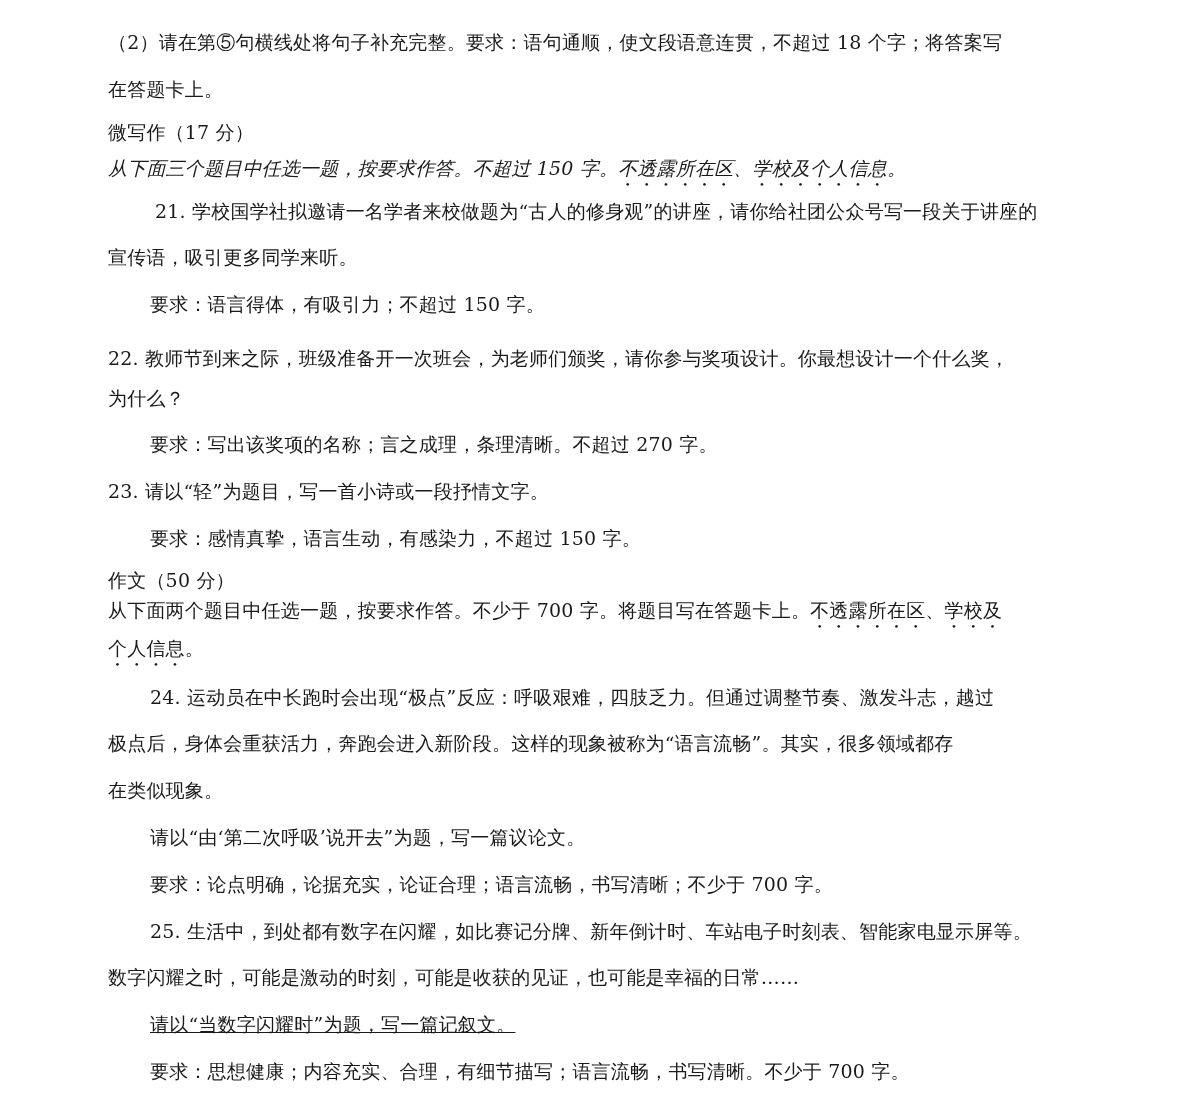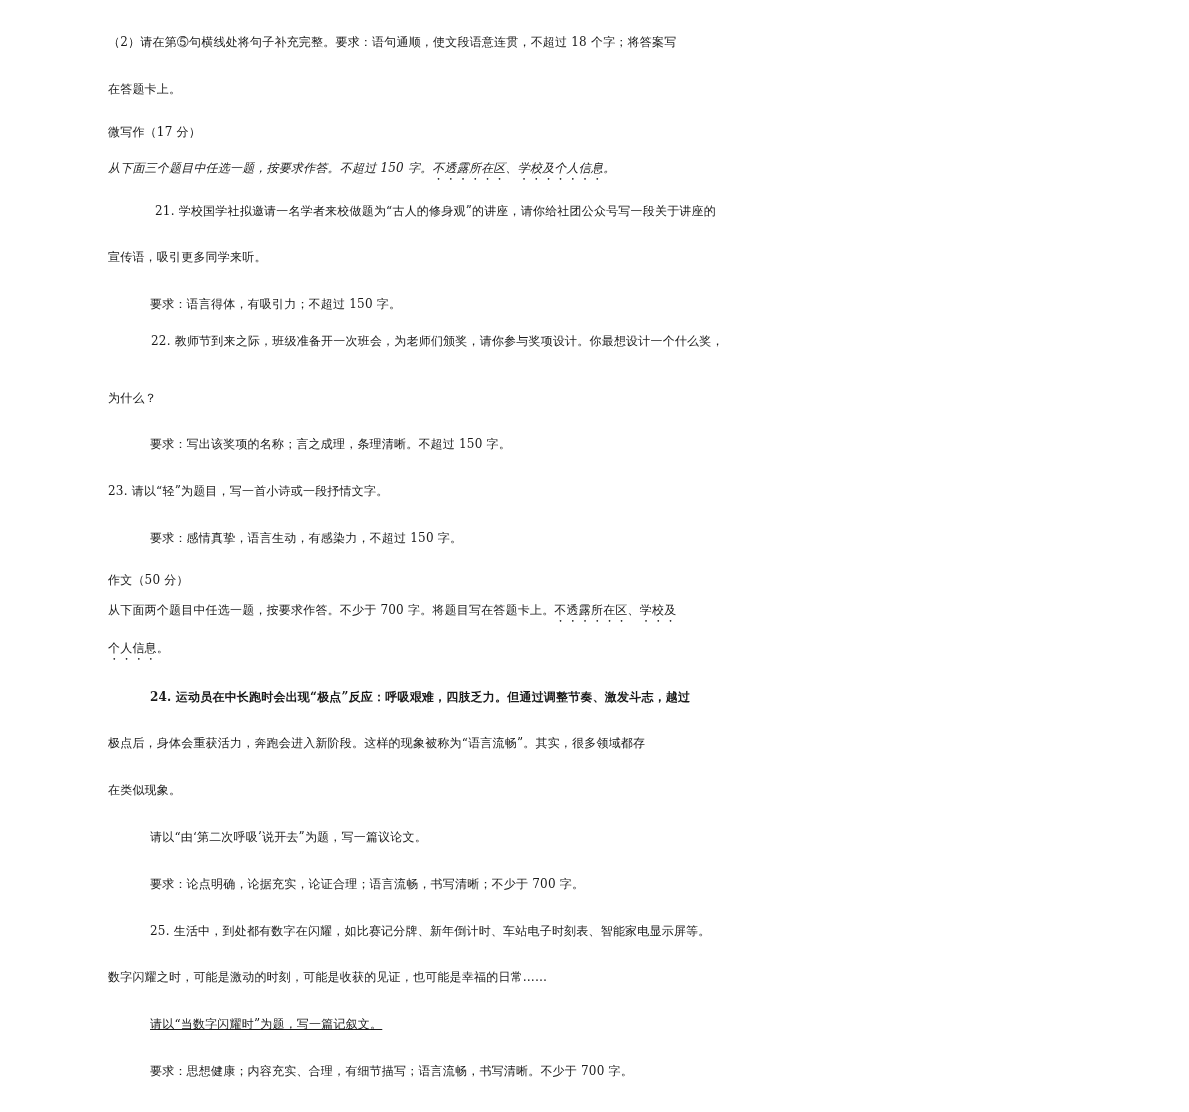--- a/index.html
+++ b/index.html
@@ -2,21 +2,21 @@
 <html><head>
 <meta charset="utf-8">
 <style>
   html, body { margin: 0; padding: 0; background: #ffffff; }
   body {
     width: 1189px; height: 1112px; position: relative; overflow: hidden;
     font-family: "DejaVu Serif", "Liberation Serif", serif;
     color: #1a1a1a;
   }
   .line {
-    position: absolute; left: 108px; font-size: 12px; line-height: 24px;
+    position: absolute; left: 108px; font-size: 19px; line-height: 24px;
     white-space: nowrap; letter-spacing: 0.2px;
   }
   .indent { left: 150px; }
   .emph { text-emphasis: dot; -webkit-text-emphasis: dot; text-emphasis-position: under; -webkit-text-emphasis-position: under; }
 </style>
 </head>
 <body>
 
 <div>
   <div class="line" style="top:30px;">（2）请在第⑤句横线处将句子补充完整。要求：语句通顺，使文段语意连贯，不超过 18 个字；将答案写</div>
@@ -29,42 +29,42 @@
     <span>从下面三个题目中任选一题，按要求作答。不超过 150 字。</span><span class="emph">不透露所在区</span><span>、</span><span class="emph">学校及个人信息</span><span>。</span>
   </div>
 
   <div>
     <div class="line" style="top:199px;margin-left:47px;">21. 学校国学社拟邀请一名学者来校做题为“古人的修身观”的讲座，请你给社团公众号写一段关于讲座的</div>
     <div class="line" style="top:245px;">宣传语，吸引更多同学来听。</div>
     <div class="line indent" style="top:292px;">要求：语言得体，有吸引力；不超过 150 字。</div>
   </div>
 
   <div>
-    <div class="line" style="top:329px;margin-left:43px;">22. 教师节到来之际，班级准备开一次班会，为老师们颁奖，请你参与奖项设计。你最想设计一个什么奖，</div>
+    <div class="line" style="top:346px;">22. 教师节到来之际，班级准备开一次班会，为老师们颁奖，请你参与奖项设计。你最想设计一个什么奖，</div>
     <div class="line" style="top:386px;">为什么？</div>
-    <div class="line indent" style="top:432px;">要求：写出该奖项的名称；言之成理，条理清晰。不超过 150 字。</div>
+    <div class="line indent" style="top:432px;">要求：写出该奖项的名称；言之成理，条理清晰。不超过 270 字。</div>
   </div>
 
   <div>
     <div class="line" style="top:479px;">23. 请以“轻”为题目，写一首小诗或一段抒情文字。</div>
     <div class="line indent" style="top:526px;">要求：感情真挚，语言生动，有感染力，不超过 150 字。</div>
   </div>
 </div>
 
 <div>
   <div class="line" style="top:568px;">作文（50 分）</div>
   <div class="line" style="top:598px;">
     <span>从下面两个题目中任选一题，按要求作答。不少于 700 字。将题目写在答题卡上。</span><span class="emph">不透露所在区</span><span>、</span><span class="emph">学校及</span>
   </div>
   <div class="line" style="top:636px;">
     <span class="emph">个人信息</span><span>。</span>
   </div>
 
   <div>
-    <div class="line indent" style="top:685px;font-weight:bold;">24. 运动员在中长跑时会出现“极点”反应：呼吸艰难，四肢乏力。但通过调整节奏、激发斗志，越过</div>
+    <div class="line indent" style="top:685px;">24. 运动员在中长跑时会出现“极点”反应：呼吸艰难，四肢乏力。但通过调整节奏、激发斗志，越过</div>
     <div class="line" style="top:731px;">极点后，身体会重获活力，奔跑会进入新阶段。这样的现象被称为“语言流畅”。其实，很多领域都存</div>
     <div class="line" style="top:778px;">在类似现象。</div>
     <div class="line indent" style="top:825px;">请以“由‘第二次呼吸’说开去”为题，写一篇议论文。</div>
     <div class="line indent" style="top:872px;">要求：论点明确，论据充实，论证合理；语言流畅，书写清晰；不少于 700 字。</div>
   </div>
 
   <div>
     <div class="line indent" style="top:919px;">25. 生活中，到处都有数字在闪耀，如比赛记分牌、新年倒计时、车站电子时刻表、智能家电显示屏等。</div>
     <div class="line" style="top:965px;">数字闪耀之时，可能是激动的时刻，可能是收获的见证，也可能是幸福的日常……</div>
     <div class="line indent" style="top:1012px;text-decoration:underline;">请以“当数字闪耀时”为题，写一篇记叙文。</div>

